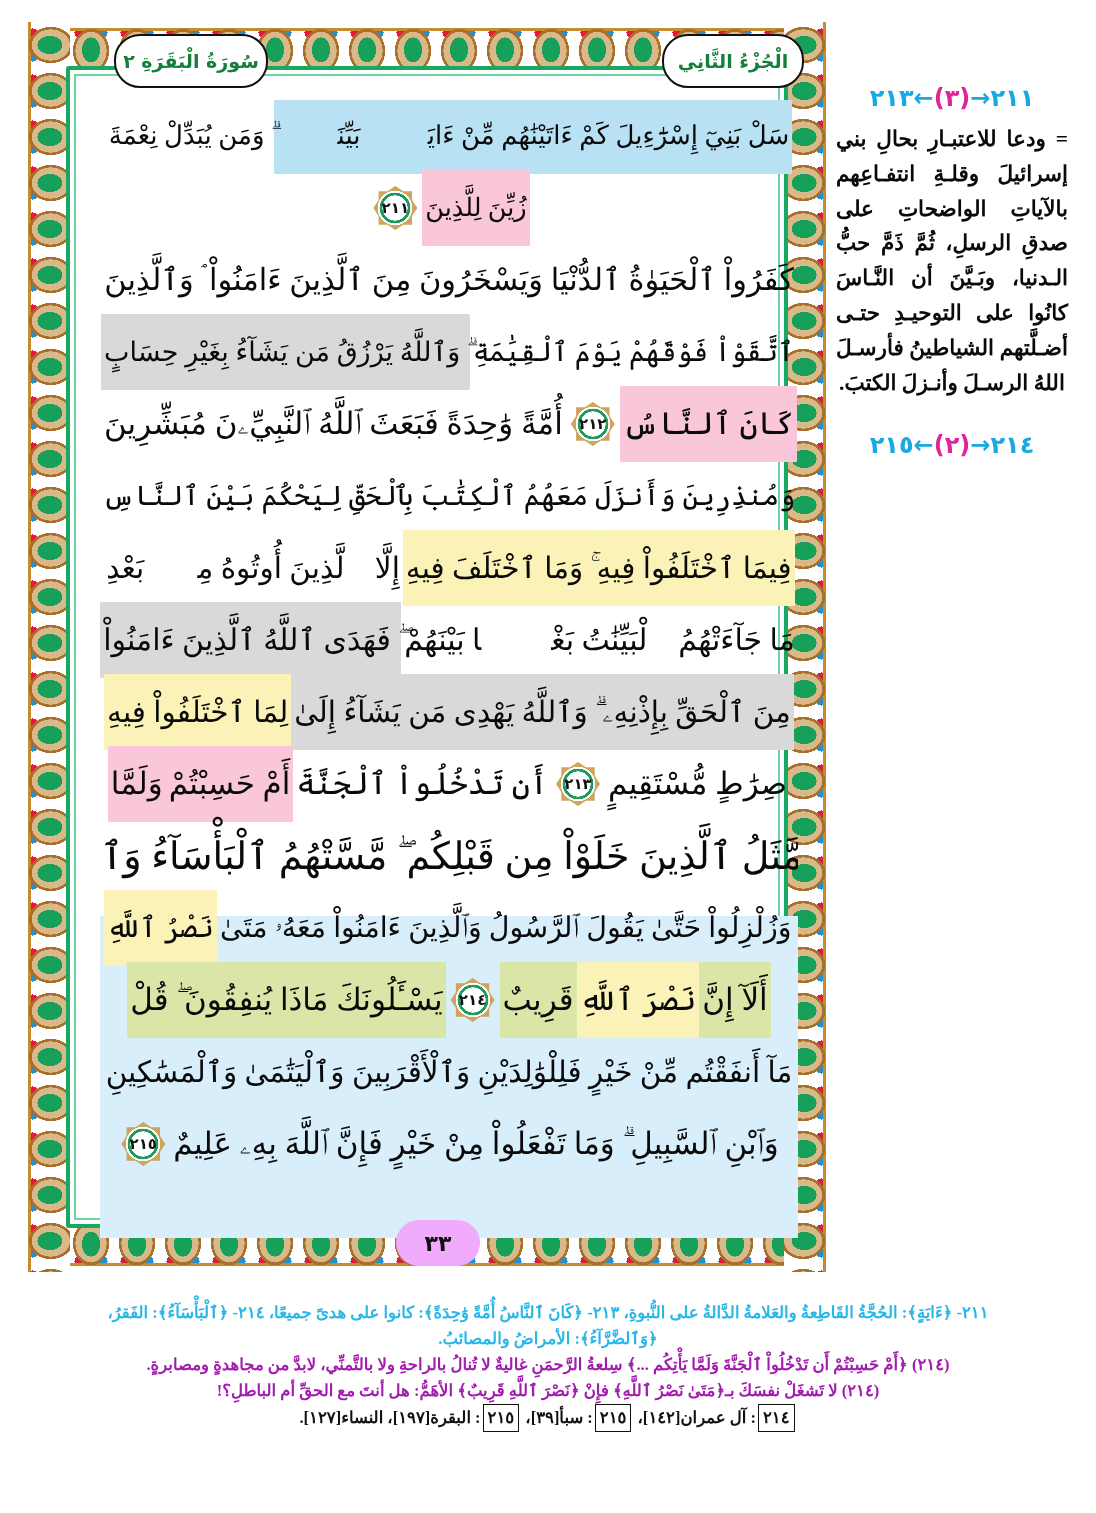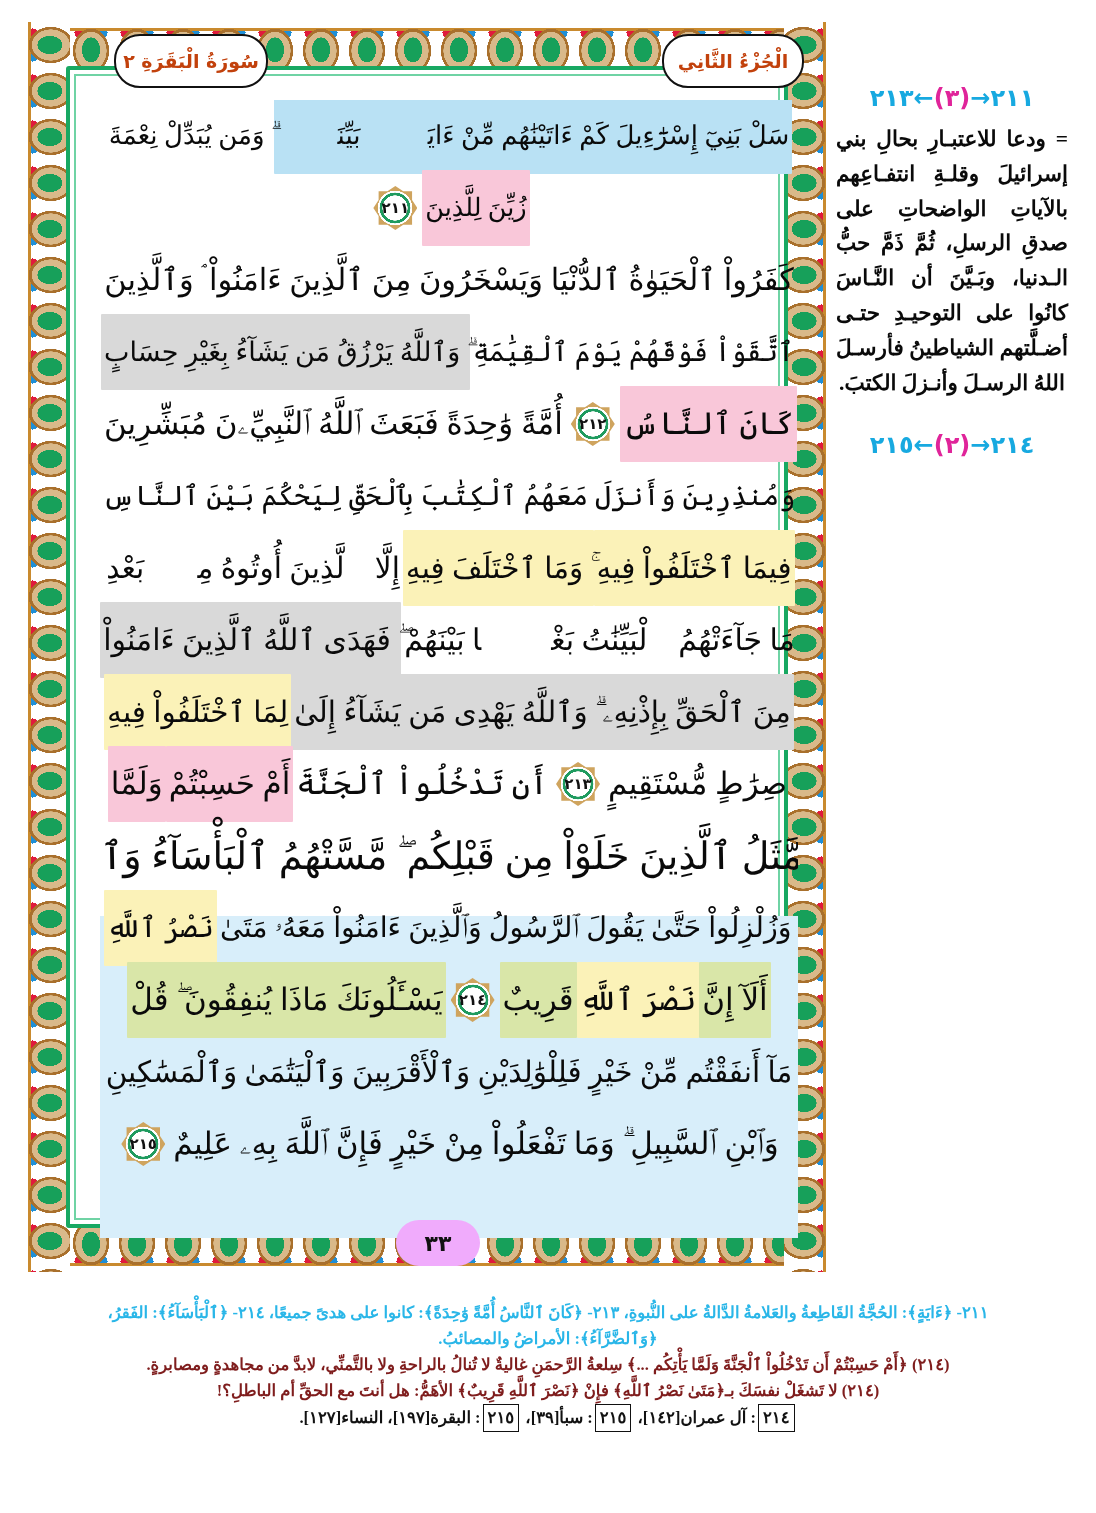--- a/index.html
+++ b/index.html
@@ -65,21 +65,21 @@
 
   
   .cartouche{
     position:absolute;top:12px;height:50px;
     background:#ffffff;border:2.5px solid #111;border-radius:26px;
     display:flex;align-items:center;justify-content:center;
     z-index:6;
   }
   .cartouche span{
     font-family:"DejaVu Sans","Liberation Sans",sans-serif;
-    font-size:19px;font-weight:700;color:#c2410c;direction:rtl;white-space:nowrap;
+    font-size:19px;font-weight:700;color:#15803d;direction:rtl;white-space:nowrap;
   }
   #cart-surah{left:92px;width:150px;}
   #cart-juz{left:640px;width:138px;}
 
   
   #page-number{
     position:absolute;left:374px;bottom:6px;width:84px;height:46px;
     background:#f0abfc;border-radius:24px;
     display:flex;align-items:center;justify-content:center;z-index:6;
   }
@@ -158,21 +158,21 @@
   #footnotes{
     position:absolute;left:8px;right:8px;top:1300px;
     direction:rtl;text-align:center;
   }
   .fn{
     font-size:16.5px;font-weight:700;line-height:1.58;
     font-family:"Liberation Serif","DejaVu Serif",serif;
     white-space:normal;
   }
   .fn.blue{color:#29b6e8;}
-  .fn.magenta{color:#7f1d1d;}
+  .fn.magenta{color:#a21caf;}
   .fn.black{color:#111;}
   .fn .boxed{
     display:inline-block;border:1.6px solid #111;padding:0 4px;margin:0 2px;
   }
 </style>
 </head>
 <body>
 
 <div id="page">
 

